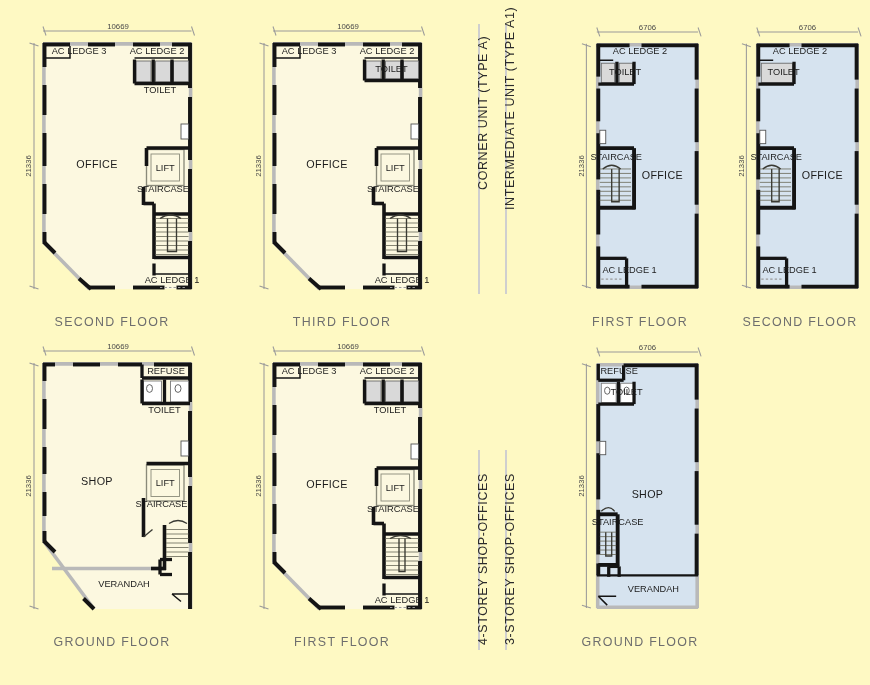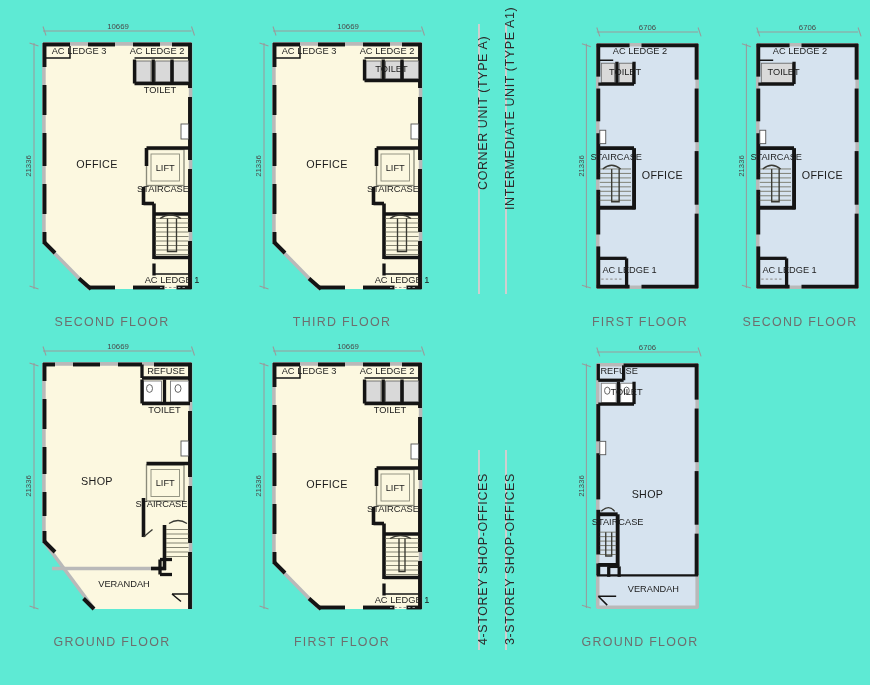--- a/index.html
+++ b/index.html
@@ -6,21 +6,21 @@
   html, body {
     margin: 0; padding: 0;
     width: 870px; height: 685px;
     background: #ffffff;
     font-family: "Liberation Sans", sans-serif;
     overflow: hidden;
   }
   #sheet {
     position: relative;
     width: 870px; height: 685px;
-    background: #5eead4;
+    background: #fef9c3;
   }
   .plan { position: absolute; }
   .floor-label {
     position: absolute;
     text-align: center;
     color: #6e6e6e;
     font-family: "Liberation Sans", sans-serif;
     font-size: 13.5px;
     letter-spacing: 1.4px;
     white-space: nowrap;

